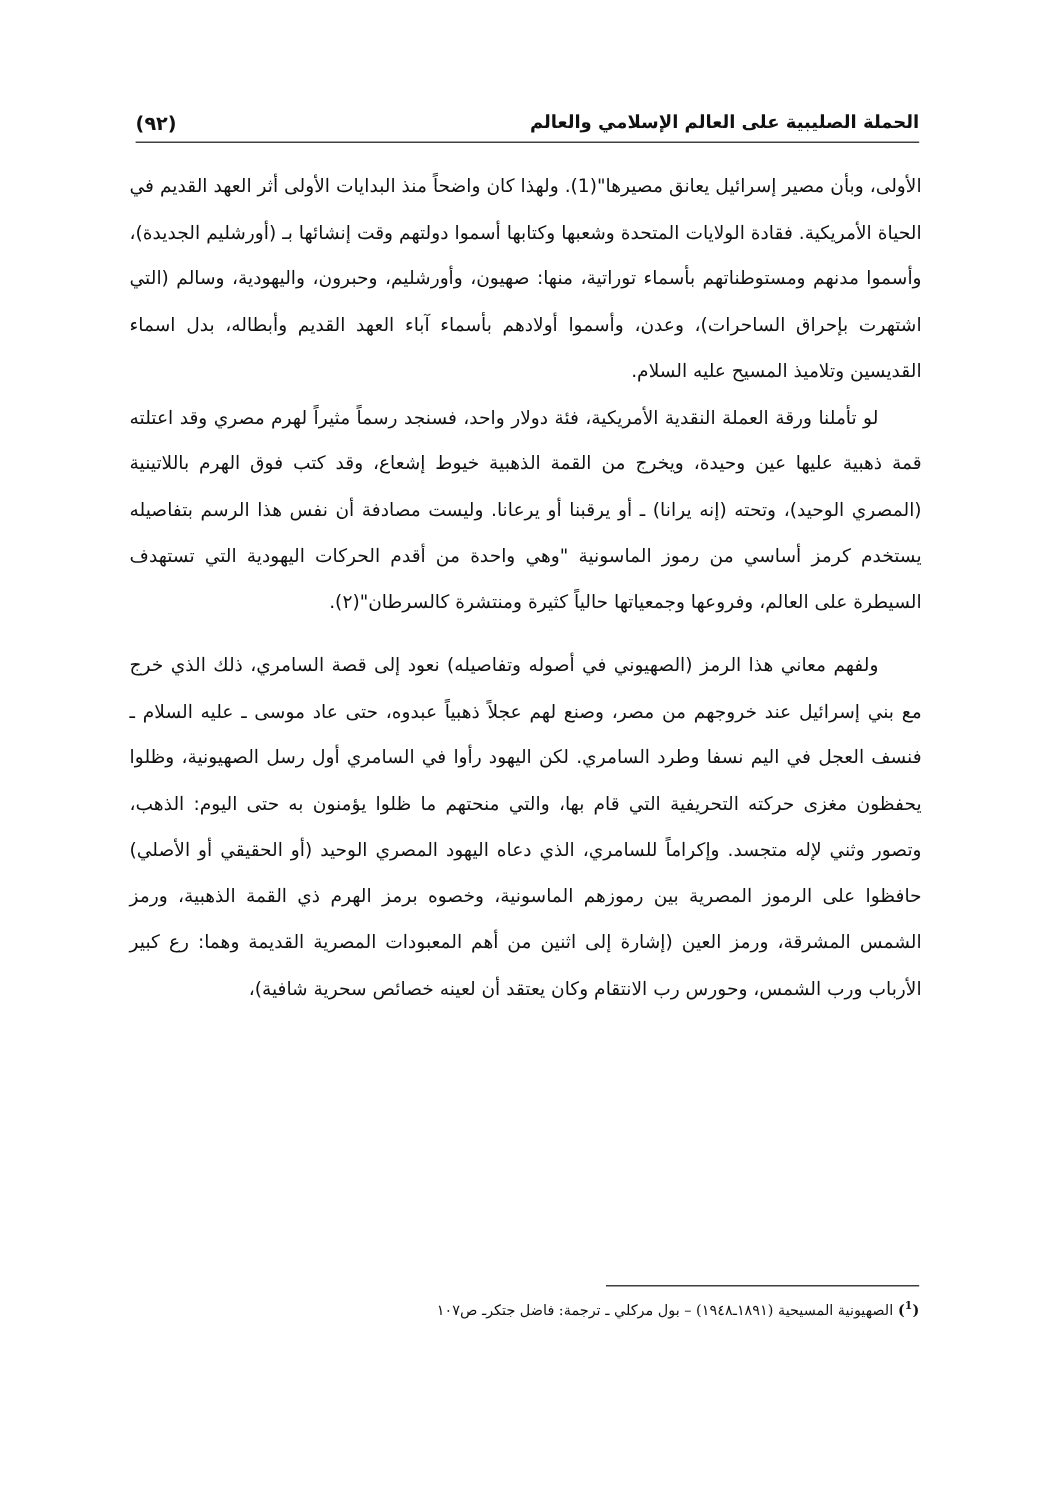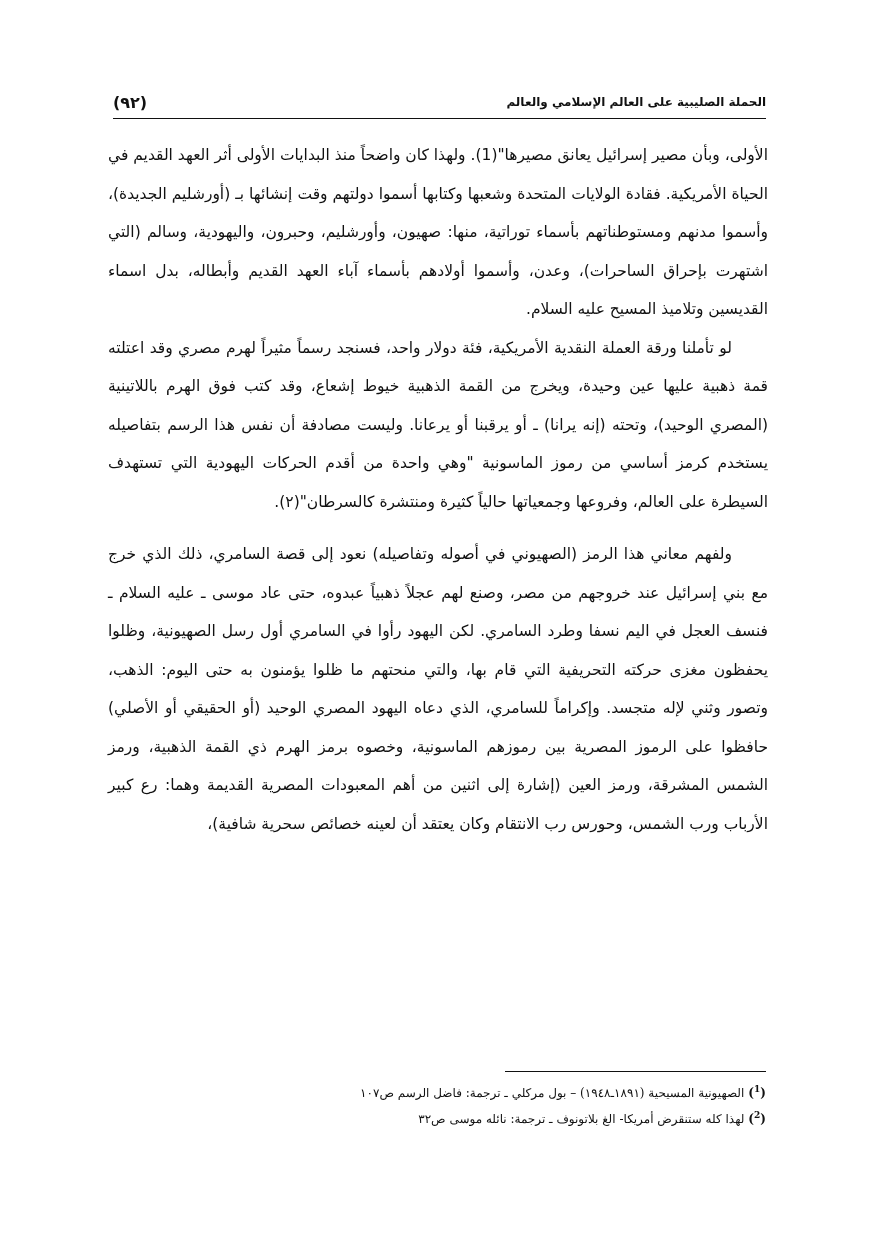--- a/index.html
+++ b/index.html
@@ -28,21 +28,21 @@
       height: 28px;
       direction: rtl;
       display: flex;
       justify-content: space-between;
       align-items: center;
       border-bottom: 1.5px solid #111;
       padding-bottom: 2px;
     }
     .running-header .book-title {
       font-weight: bold;
-      font-size: 12px;
+      font-size: 15px;
     }
     .running-header .page-number {
       font-weight: bold;
       font-size: 16px;
       direction: rtl;
     }
     .body-text {
       position: absolute;
       left: 108px;
       top: 136px;
@@ -111,20 +111,17 @@
     <p>الأولى، وبأن مصير إسرائيل يعانق مصيرها"(1). ولهذا كان واضحاً منذ البدايات الأولى أثر العهد القديم في الحياة الأمريكية. فقادة الولايات المتحدة وشعبها وكتابها أسموا دولتهم وقت إنشائها بـ (أورشليم الجديدة)، وأسموا مدنهم ومستوطناتهم بأسماء توراتية، منها: صهيون، وأورشليم، وحبرون، واليهودية، وسالم (التي اشتهرت بإحراق الساحرات)، وعدن، وأسموا أولادهم بأسماء آباء العهد القديم وأبطاله، بدل اسماء القديسين وتلاميذ المسيح عليه السلام.</p>
     <p class="indent">لو تأملنا ورقة العملة النقدية الأمريكية، فئة دولار واحد، فسنجد رسماً مثيراً لهرم مصري وقد اعتلته قمة ذهبية عليها عين وحيدة، ويخرج من القمة الذهبية خيوط إشعاع، وقد كتب فوق الهرم باللاتينية (المصري الوحيد)، وتحته (إنه يرانا) ـ أو يرقبنا أو يرعانا. وليست مصادفة أن نفس هذا الرسم بتفاصيله يستخدم كرمز أساسي من رموز الماسونية "وهي واحدة من أقدم الحركات اليهودية التي تستهدف السيطرة على العالم، وفروعها وجمعياتها حالياً كثيرة ومنتشرة كالسرطان"(٢).</p>
     <div class="para-gap"></div>
     <p class="indent">ولفهم معاني هذا الرمز (الصهيوني في أصوله وتفاصيله) نعود إلى قصة السامري، ذلك الذي خرج مع بني إسرائيل عند خروجهم من مصر، وصنع لهم عجلاً ذهبياً عبدوه، حتى عاد موسى ـ عليه السلام ـ فنسف العجل في اليم نسفا وطرد السامري. لكن اليهود رأوا في السامري أول رسل الصهيونية، وظلوا يحفظون مغزى حركته التحريفية التي قام بها، والتي منحتهم ما ظلوا يؤمنون به حتى اليوم: الذهب، وتصور وثني لإله متجسد. وإكراماً للسامري، الذي دعاه اليهود المصري الوحيد (أو الحقيقي أو الأصلي) حافظوا على الرموز المصرية بين رموزهم الماسونية، وخصوه برمز الهرم ذي القمة الذهبية، ورمز الشمس المشرقة، ورمز العين (إشارة إلى اثنين من أهم المعبودات المصرية القديمة وهما: رع كبير الأرباب ورب الشمس، وحورس رب الانتقام وكان يعتقد أن لعينه خصائص سحرية شافية)،</p>
   </div>
 
   <div class="footnote-rule"></div>
 
   <div class="footnotes">
     <p class="fn">
-      <span class="fn-mark">(<sup>1</sup>)</span><span>الصهيونية المسيحية (١٨٩١ـ١٩٤٨) – بول مركلي ـ ترجمة: فاضل الرسم ص١٠٧</span>
-    </p>
-    <p class="fn">
-      <span class="fn-mark">(<sup>2</sup>)</span><span>لهذا كله ستنقرض أمريكا- الغ بلاتونوف ـ ترجمة: نائله موسى ص٣٢</span>
+      <span class="fn-mark">(<sup>1</sup>)</span><span>الصهيونية المسيحية (١٨٩١ـ١٩٤٨) – بول مركلي ـ ترجمة: فاضل جتكرـ ص١٠٧</span>
     </p>
   </div>
 
 </div>
 
 </body></html>

